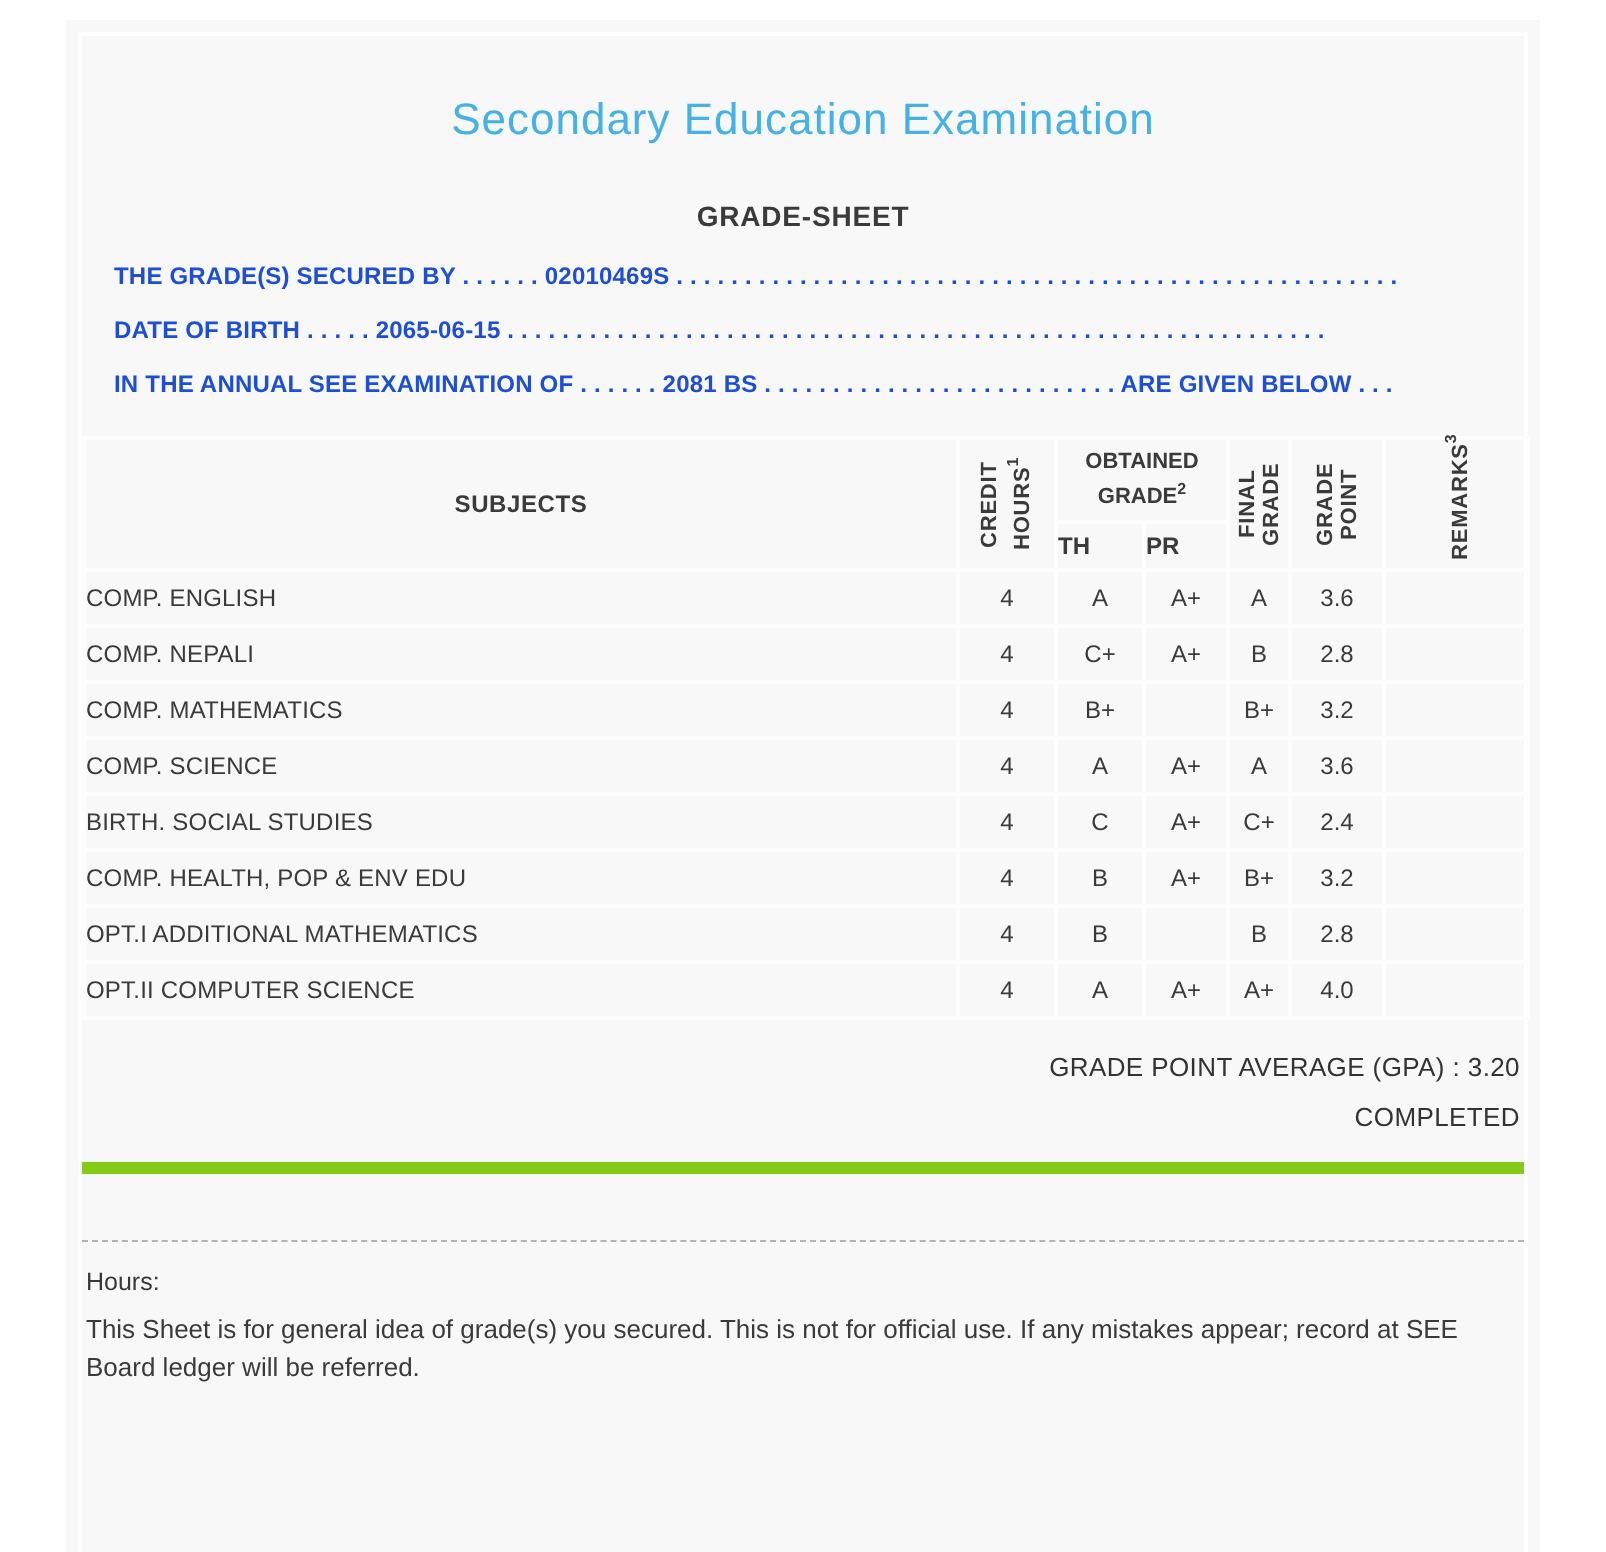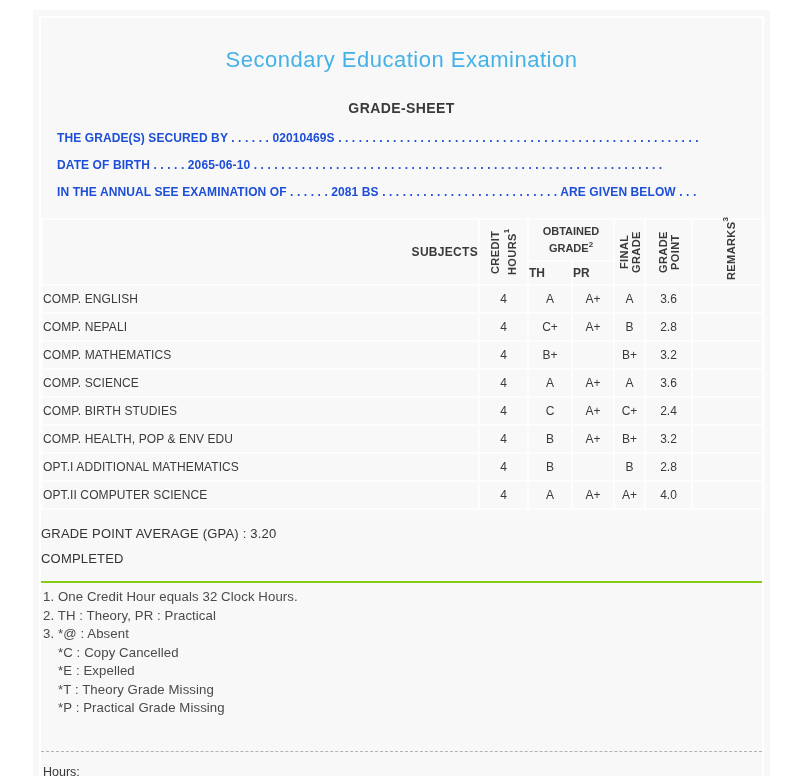--- a/index.html
+++ b/index.html
@@ -62,21 +62,21 @@
     width: 100%;
     border-collapse: collapse;
     table-layout: fixed;
   }
   table.grades th, table.grades td {
     border: 2px solid #fdfdfd;
     padding: 0;
     color: #3a3a3a;
   }
   th.subjects-head {
-    text-align: right;
+    text-align: center;
     padding-left: 16px;
     font-size: 12px;
     font-weight: 700;
     letter-spacing: 0.3px;
     margin-left: 24px;
   }
   thead tr.main-head th { height: 40px; vertical-align: middle; }
   thead tr.sub-head th { height: 22px; font-size: 12px; font-weight: 700; text-align: left; }
   th.span-head { font-size: 11px; font-weight: 700; line-height: 13px; }
   th.span-head .wrapbox { width: 58px; margin: 0 auto; }
@@ -92,22 +92,22 @@
     letter-spacing: 0.4px;
     white-space: normal;
   }
   .vert sup { font-size: 8px; }
   th.span-head sup { font-size: 8px; }
   tbody td { height: 26px; font-size: 12px; vertical-align: middle; }
   td.subject-cell { text-align: left; padding-left: 16px; letter-spacing: 0.1px; }
   td.center-cell { text-align: center; }
   .summary {
     padding: 16px 2px 15px 0;
-    border-bottom: 2px solid #84cc16;
-    text-align: left;
+    border-bottom: 6px solid #84cc16;
+    text-align: right;
   }
   .gpa-line { font-size: 13px; color: #333333; letter-spacing: 0.2px; }
   .status-line { margin-top: 10px; font-size: 13px; color: #333333; letter-spacing: 0.2px; }
   .footnotes {
     padding: 5px 0 0 2px;
     list-style: none;
     margin: 0;
   }
   .footnotes li {
     font-size: 13.2px;
@@ -136,21 +136,21 @@
 <body>
 
 <div class="outer">
   <div class="sheet">
 
     <div class="page-title">Secondary Education Examination</div>
     <div class="page-subtitle">GRADE-SHEET</div>
 
     <div class="info-lines">
       <div class="info-line">THE GRADE(S) SECURED BY . . . . . . 02010469S . . . . . . . . . . . . . . . . . . . . . . . . . . . . . . . . . . . . . . . . . . . . . . . . . . . . .</div>
-      <div class="info-line">DATE OF BIRTH . . . . . 2065-06-10 . . . . . . . . . . . . . . . . . . . . . . . . . . . . . . . . . . . . . . . . . . . . . . . . . . . . . . . . . . . .</div>
+      <div class="info-line">DATE OF BIRTH . . . . . 2065-06-15 . . . . . . . . . . . . . . . . . . . . . . . . . . . . . . . . . . . . . . . . . . . . . . . . . . . . . . . . . . . .</div>
       <div class="info-line">IN THE ANNUAL SEE EXAMINATION OF . . . . . . 2081 BS . . . . . . . . . . . . . . . . . . . . . . . . . . ARE GIVEN BELOW . . .</div>
     </div>
 
     <table class="grades">
       <colgroup>
         <col style="width:437px">
         <col style="width:49px">
         <col style="width:44px">
         <col style="width:42px">
         <col style="width:31px">
@@ -212,21 +212,21 @@
           <tr>
         <td class="subject-cell">COMP. SCIENCE</td>
         <td class="center-cell">4</td>
         <td class="center-cell">A</td>
         <td class="center-cell">A+</td>
         <td class="center-cell">A</td>
         <td class="center-cell">3.6</td>
         <td class="center-cell"></td>
       </tr>
           <tr>
-        <td class="subject-cell">COMP. BIRTH STUDIES</td>
+        <td class="subject-cell">BIRTH. SOCIAL STUDIES</td>
         <td class="center-cell">4</td>
         <td class="center-cell">C</td>
         <td class="center-cell">A+</td>
         <td class="center-cell">C+</td>
         <td class="center-cell">2.4</td>
         <td class="center-cell"></td>
       </tr>
           <tr>
         <td class="subject-cell">COMP. HEALTH, POP &amp; ENV EDU</td>
         <td class="center-cell">4</td>
@@ -255,29 +255,20 @@
         <td class="center-cell"></td>
       </tr>
         </tbody>
     </table>
 
     <div class="summary">
       <div class="gpa-line"><span>GRADE POINT AVERAGE (GPA) :</span> <span>3.20</span></div>
       <div class="status-line">COMPLETED</div>
     </div>
 
-    <ul class="footnotes">
-        <li>1. One Credit Hour equals 32 Clock Hours.</li>
-        <li>2. TH : Theory, PR : Practical</li>
-        <li>3. *@ : Absent</li>
-        <li class="indent">*C : Copy Cancelled</li>
-        <li class="indent">*E : Expelled</li>
-        <li class="indent">*T : Theory Grade Missing</li>
-        <li class="indent">*P : Practical Grade Missing</li>
-      </ul>
 
     <hr class="dashed-divider">
 
     <div class="note-block">
       <div class="note-label">Hours:</div>
       <div class="note-text">This Sheet is for general idea of grade(s) you secured. This is not for official use. If any mistakes appear; record at SEE Board ledger will be referred.</div>
     </div>
 
   </div>
 </div>

